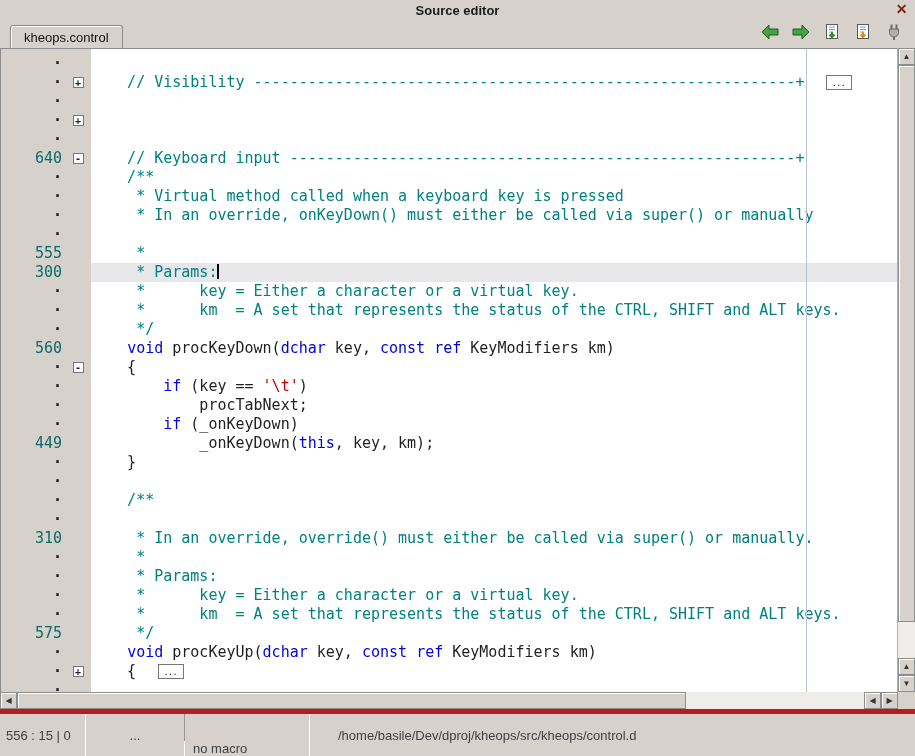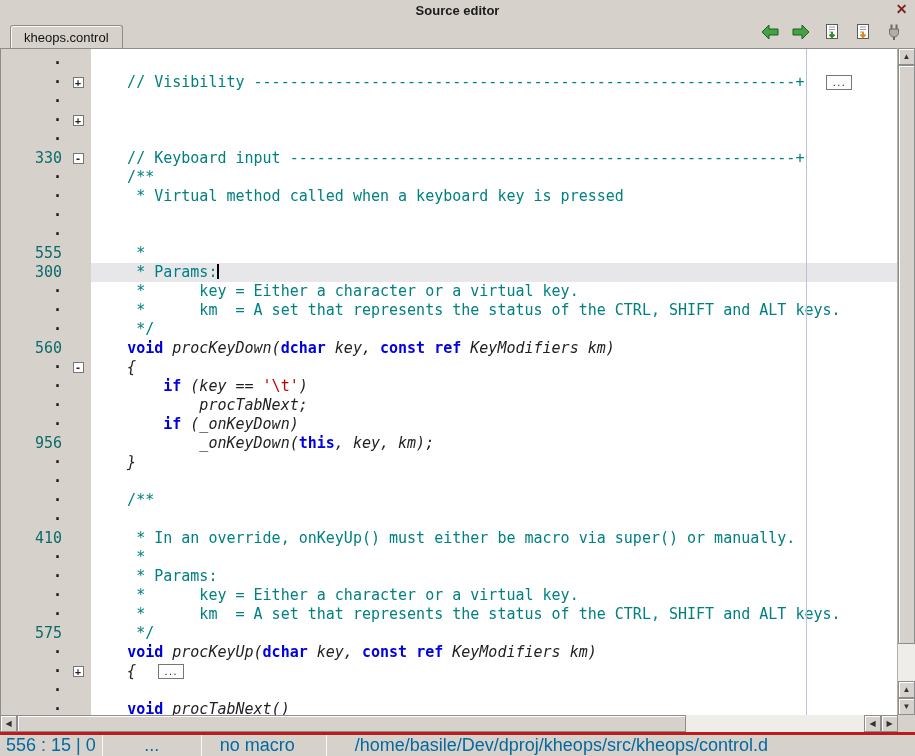--- a/index.html
+++ b/index.html
@@ -34,46 +34,46 @@
   .code-lines { position:relative; z-index:2; }
   .row { display:flex; height:19px; line-height:19px; font-family:"DejaVu Sans Mono", monospace; font-size:15px; white-space:pre; }
   .gcell { flex:0 0 64px; text-align:right; padding-right:3px; color:var(--gutternum); }
   .gcell.dot { color:#1c1c1c; font-weight:bold; }
   .fcell { flex:0 0 26px; display:flex; align-items:center; justify-content:center; }
   .foldbox { width:11px; height:11px; border:1px solid #777; background:#fff; color:#222;
              font:bold 10px/9px "DejaVu Sans Mono", monospace; text-align:center; display:inline-block; cursor:pointer; }
   .codeline { flex:1 1 auto; color:var(--fg); cursor:text; }
   .codeline.hl { background:var(--hl); }
   .tok-c { color:var(--comment); }
-  .tok-k { color:var(--keyword); font-weight:bold;text-align:right; }
+  .tok-k { color:var(--keyword); font-weight:normal;text-align:right; }
   .tok-s { color:var(--string); }
-  .tok-n { color:var(--fg);font-style:italic; }
+  .tok-n { color:var(--fg); }
   .caret { display:inline-block; width:2px; height:15px; background:#000; vertical-align:-2px; }
   .ellipsis { display:inline-block; margin-left:22px; padding:0 5px; border:1px solid #777; background:#fdfdfd; color:#333;
               font:11px/13px "DejaVu Sans", sans-serif; height:15px; letter-spacing:1px; vertical-align:1px; cursor:pointer; }
 
   
   .vscroll { flex:0 0 17px; display:flex; flex-direction:column; background:var(--track); border-left:1px solid #b5b1a9; }
   .sbtn { flex:0 0 17px; width:17px; background:var(--chrome); border:1px solid #8d8d8d;
           box-shadow: inset 1px 1px 0 #fff; color:#333; font-size:8px; line-height:14px; text-align:center; padding:0; cursor:pointer; }
   .vtrack { flex:1 1 auto; position:relative; }
   .vthumb { position:absolute; left:0; right:0; top:0; height:94%; background:var(--chrome); border:1px solid #8d8d8d; box-shadow: inset 1px 1px 0 #fff; }
   .hscroll-row { flex:0 0 17px; display:flex; background:var(--track); }
   .htrack { flex:1 1 auto; position:relative; background:var(--track); }
   .hthumb { position:absolute; top:0; bottom:0; left:0; width:79%; background:var(--chrome); border:1px solid #8d8d8d; box-shadow: inset 1px 1px 0 #fff; }
   .corner { flex:0 0 17px; background:var(--chrome); }
 
   
-  .statusbar { flex:0 0 20px; display:flex; align-items:stretch; font-size:18px; color:#0369a1;
-               background:var(--chrome); border-top:3px solid #b91c1c; }
+  .statusbar { flex:0 0 20px; display:flex; align-items:stretch; font-size:13px; color:#404040;
+               background:var(--chrome); border-top:5px solid #b91c1c; }
   .scell { display:flex; align-items:center; padding:0 6px; border-right:1px solid #9a958d; white-space:nowrap; }
   .scell + .scell { border-left:1px solid #fbfaf7; margin-left:-1px; }
   .scell.c1 { flex:0 0 86px; }
   .scell.c2 { flex:0 0 100px; justify-content:center; }
-  .scell.c3 { flex:0 0 126px; padding-left:18px; }
+  .scell.c3 { flex:0 0 126px; padding-left:8px;margin-top:27px; }
   .scell.c4 { flex:1 1 auto; padding-left:28px; border-right:none; overflow:hidden; }
 </style>
 </head>
 <body>
 
 <div class="window">
 
   <div class="titlebar">
     <span>Source editor</span>
     <button class="close-btn">✕</button>
@@ -130,41 +130,41 @@
 
   <div class="main">
     <div class="editor-view">
       <div class="margin-line"></div>
       <div class="code-lines">
           <div class="row"><span class="gcell dot">·</span><span class="fcell"></span><span class="codeline"></span></div>
           <div class="row"><span class="gcell dot">·</span><span class="fcell"><span class="foldbox">+</span></span><span class="codeline"><span class="tok-c">    // Visibility ------------------------------------------------------------+</span><span class="ellipsis">...</span></span></div>
           <div class="row"><span class="gcell dot">·</span><span class="fcell"></span><span class="codeline"></span></div>
           <div class="row"><span class="gcell dot">·</span><span class="fcell"><span class="foldbox">+</span></span></div>
           <div class="row"><span class="gcell dot">·</span><span class="fcell"></span><span class="codeline"></span></div>
-          <div class="row"><span class="gcell">330</span><span class="fcell"><span class="foldbox">-</span></span><span class="codeline"><span class="tok-c">    // Keyboard input --------------------------------------------------------+</span></span></div>
+          <div class="row"><span class="gcell">640</span><span class="fcell"><span class="foldbox">-</span></span><span class="codeline"><span class="tok-c">    // Keyboard input --------------------------------------------------------+</span></span></div>
           <div class="row"><span class="gcell dot">·</span><span class="fcell"></span><span class="codeline"><span class="tok-c">    /**</span></span></div>
           <div class="row"><span class="gcell dot">·</span><span class="fcell"></span><span class="codeline"><span class="tok-c">     * Virtual method called when a keyboard key is pressed</span></span></div>
-          <div class="row"><span class="gcell dot">·</span><span class="fcell"></span></div>
+          <div class="row"><span class="gcell dot">·</span><span class="fcell"></span><span class="codeline"><span class="tok-c">     * In an override, onKeyDown() must either be called via super() or manually</span></span></div>
           <div class="row"><span class="gcell dot">·</span><span class="fcell"></span></div>
           <div class="row"><span class="gcell">555</span><span class="fcell"></span><span class="codeline"><span class="tok-c">     *</span></span></div>
           <div class="row"><span class="gcell">300</span><span class="fcell"></span><span class="codeline hl"><span class="tok-c">     * Params:</span><span class="caret"></span></span></div>
           <div class="row"><span class="gcell dot">·</span><span class="fcell"></span><span class="codeline"><span class="tok-c">     *      key = Either a character or a virtual key.</span></span></div>
           <div class="row"><span class="gcell dot">·</span><span class="fcell"></span><span class="codeline"><span class="tok-c">     *      km  = A set that represents the status of the CTRL, SHIFT and ALT keys.</span></span></div>
           <div class="row"><span class="gcell dot">·</span><span class="fcell"></span><span class="codeline"><span class="tok-c">     */</span></span></div>
           <div class="row"><span class="gcell">560</span><span class="fcell"></span><span class="codeline"><span class="tok-n">    </span><span class="tok-k">void</span><span class="tok-n"> procKeyDown(</span><span class="tok-k">dchar</span><span class="tok-n"> key, </span><span class="tok-k">const</span><span class="tok-n"> </span><span class="tok-k">ref</span><span class="tok-n"> KeyModifiers km)</span></span></div>
           <div class="row"><span class="gcell dot">·</span><span class="fcell"><span class="foldbox">-</span></span><span class="codeline"><span class="tok-n">    {</span></span></div>
           <div class="row"><span class="gcell dot">·</span><span class="fcell"></span><span class="codeline"><span class="tok-n">        </span><span class="tok-k">if</span><span class="tok-n"> (key == </span><span class="tok-s">'\t'</span><span class="tok-n">)</span></span></div>
           <div class="row"><span class="gcell dot">·</span><span class="fcell"></span><span class="codeline"><span class="tok-n">            procTabNext;</span></span></div>
           <div class="row"><span class="gcell dot">·</span><span class="fcell"></span><span class="codeline"><span class="tok-n">        </span><span class="tok-k">if</span><span class="tok-n"> (_onKeyDown)</span></span></div>
-          <div class="row"><span class="gcell">956</span><span class="fcell"></span><span class="codeline"><span class="tok-n">            _onKeyDown(</span><span class="tok-k">this</span><span class="tok-n">, key, km);</span></span></div>
+          <div class="row"><span class="gcell">449</span><span class="fcell"></span><span class="codeline"><span class="tok-n">            _onKeyDown(</span><span class="tok-k">this</span><span class="tok-n">, key, km);</span></span></div>
           <div class="row"><span class="gcell dot">·</span><span class="fcell"></span><span class="codeline"><span class="tok-n">    }</span></span></div>
           <div class="row"><span class="gcell dot">·</span><span class="fcell"></span><span class="codeline"></span></div>
           <div class="row"><span class="gcell dot">·</span><span class="fcell"></span><span class="codeline"><span class="tok-c">    /**</span></span></div>
           <div class="row"><span class="gcell dot">·</span><span class="fcell"></span></div>
-          <div class="row"><span class="gcell">410</span><span class="fcell"></span><span class="codeline"><span class="tok-c">     * In an override, onKeyUp() must either be macro via super() or manually.</span></span></div>
+          <div class="row"><span class="gcell">310</span><span class="fcell"></span><span class="codeline"><span class="tok-c">     * In an override, override() must either be called via super() or manually.</span></span></div>
           <div class="row"><span class="gcell dot">·</span><span class="fcell"></span><span class="codeline"><span class="tok-c">     *</span></span></div>
           <div class="row"><span class="gcell dot">·</span><span class="fcell"></span><span class="codeline"><span class="tok-c">     * Params:</span></span></div>
           <div class="row"><span class="gcell dot">·</span><span class="fcell"></span><span class="codeline"><span class="tok-c">     *      key = Either a character or a virtual key.</span></span></div>
           <div class="row"><span class="gcell dot">·</span><span class="fcell"></span><span class="codeline"><span class="tok-c">     *      km  = A set that represents the status of the CTRL, SHIFT and ALT keys.</span></span></div>
           <div class="row"><span class="gcell">575</span><span class="fcell"></span><span class="codeline"><span class="tok-c">     */</span></span></div>
           <div class="row"><span class="gcell dot">·</span><span class="fcell"></span><span class="codeline"><span class="tok-n">    </span><span class="tok-k">void</span><span class="tok-n"> procKeyUp(</span><span class="tok-k">dchar</span><span class="tok-n"> key, </span><span class="tok-k">const</span><span class="tok-n"> </span><span class="tok-k">ref</span><span class="tok-n"> KeyModifiers km)</span></span></div>
           <div class="row"><span class="gcell dot">·</span><span class="fcell"><span class="foldbox">+</span></span><span class="codeline"><span class="tok-n">    {</span><span class="ellipsis">...</span></span></div>
           <div class="row"><span class="gcell dot">·</span><span class="fcell"></span><span class="codeline"></span></div>
           <div class="row"><span class="gcell dot">·</span><span class="fcell"></span><span class="codeline"><span class="tok-n">    </span><span class="tok-k">void</span><span class="tok-n"> procTabNext()</span></span></div>
         </div>

